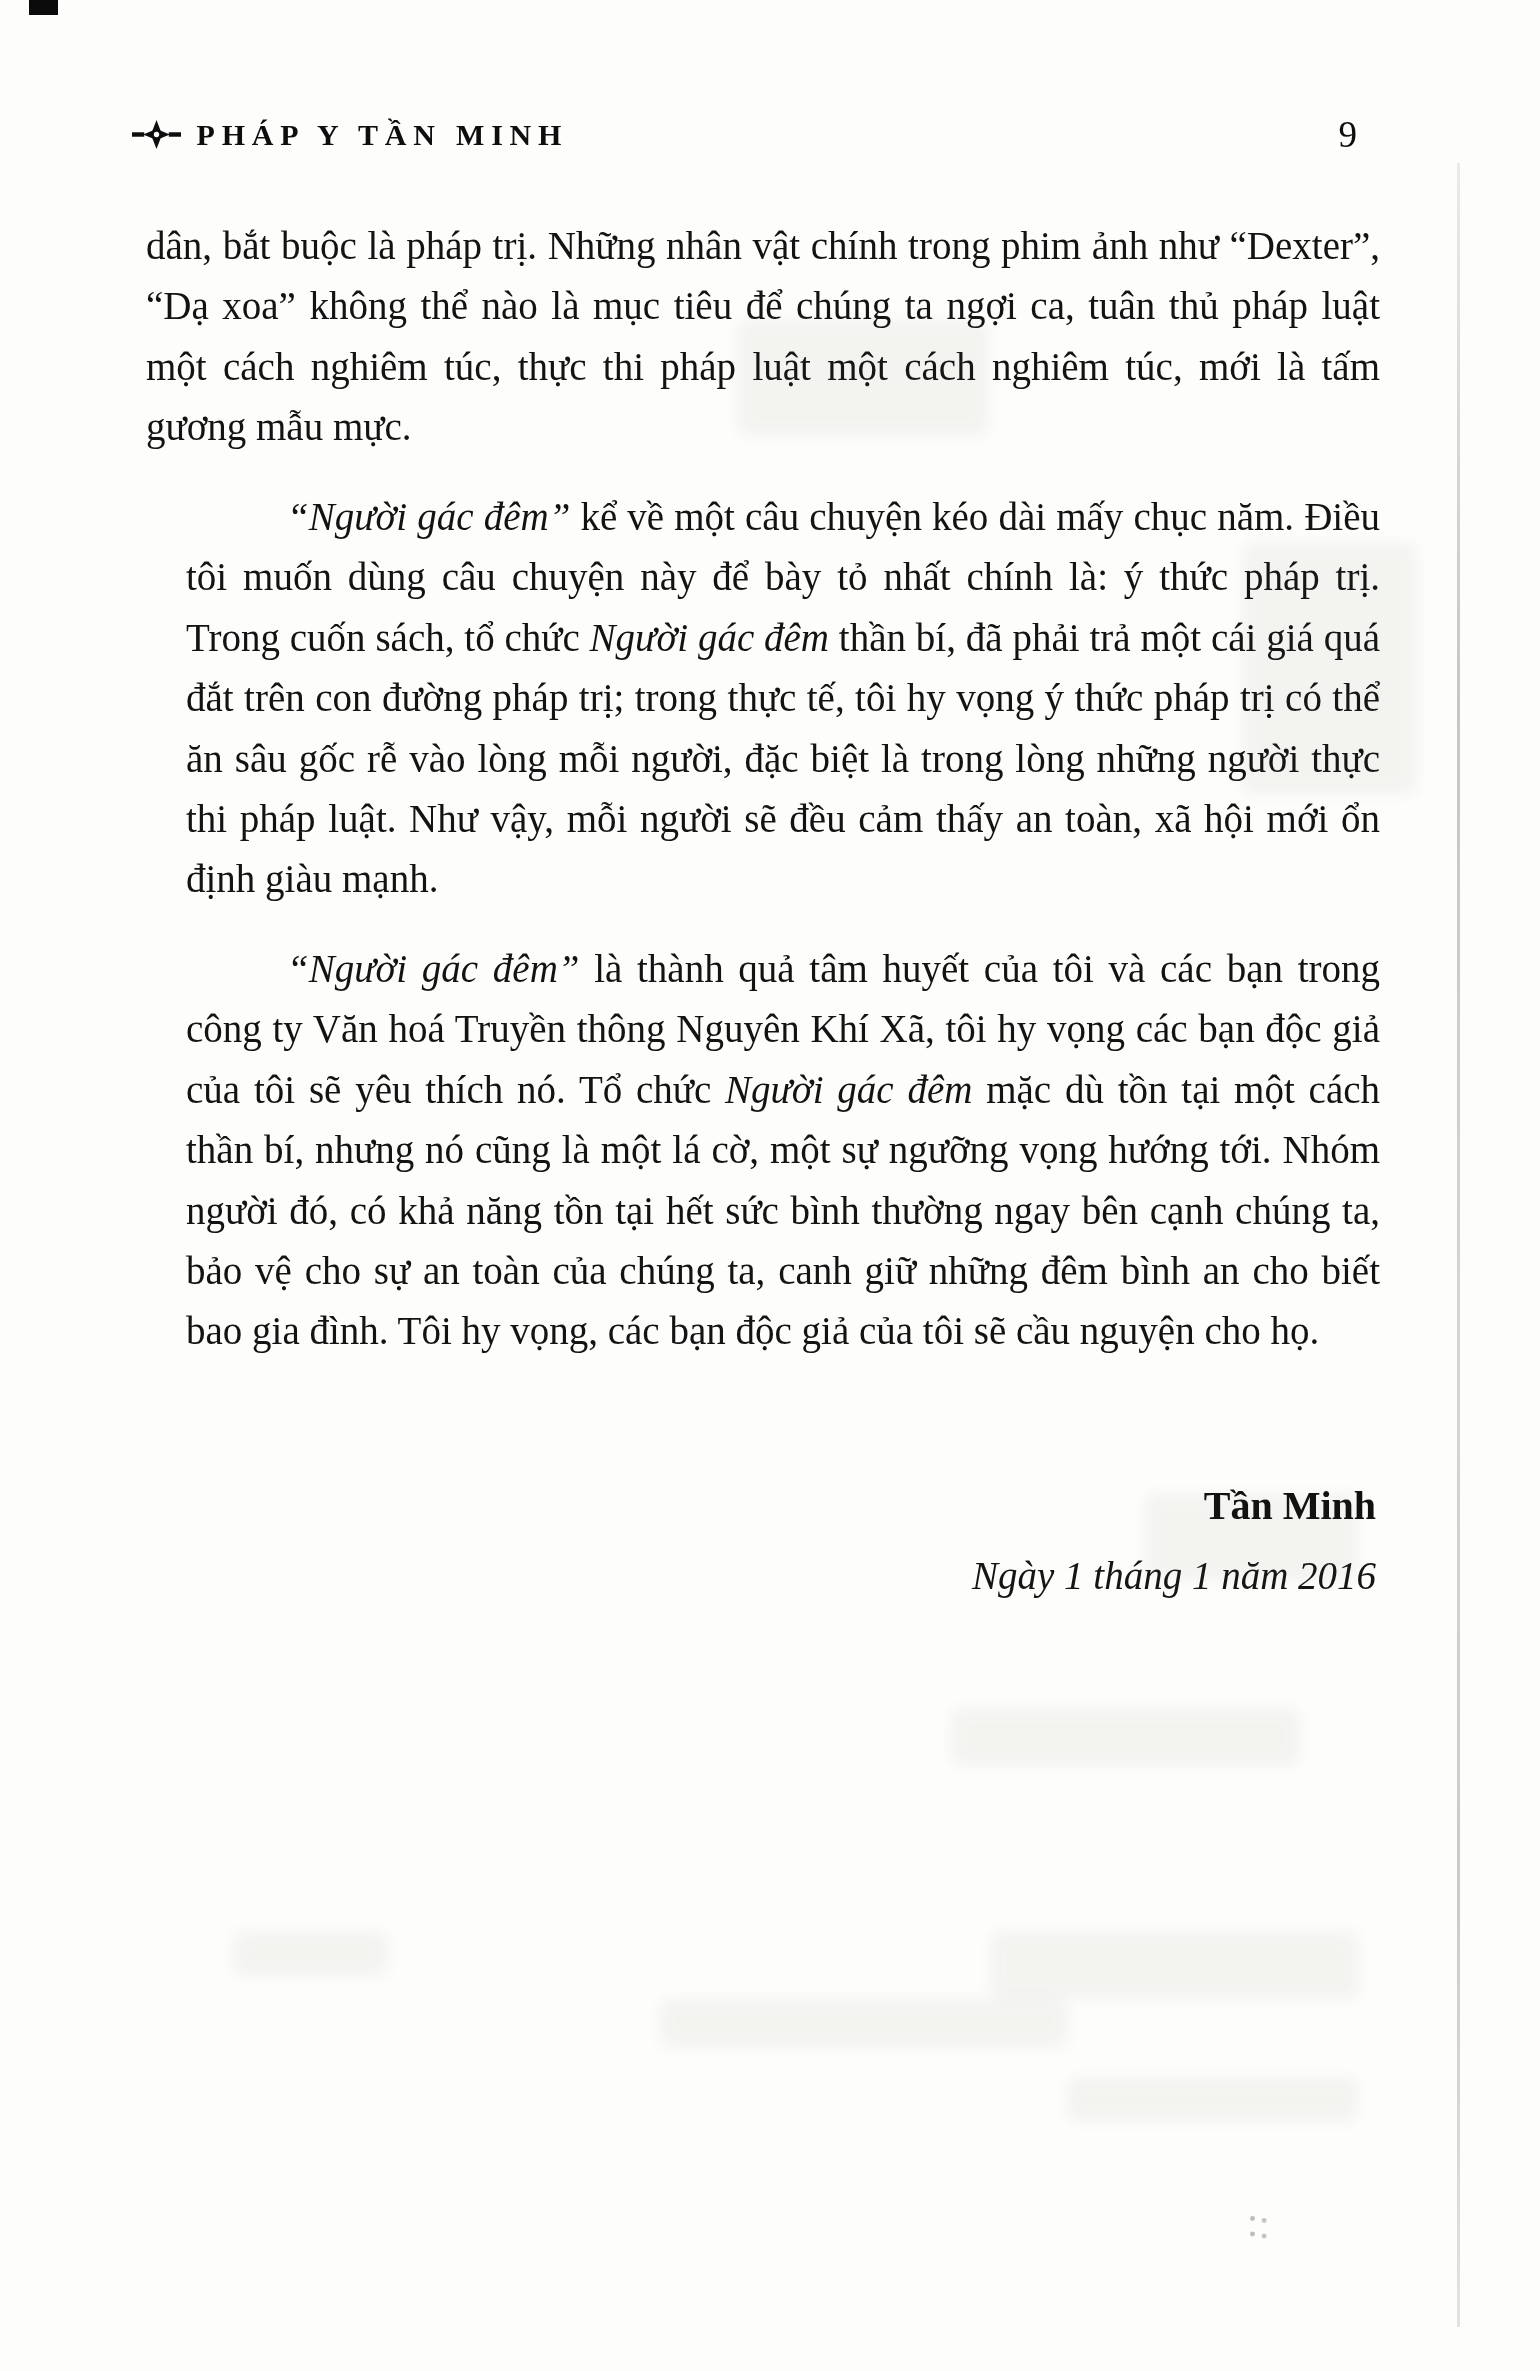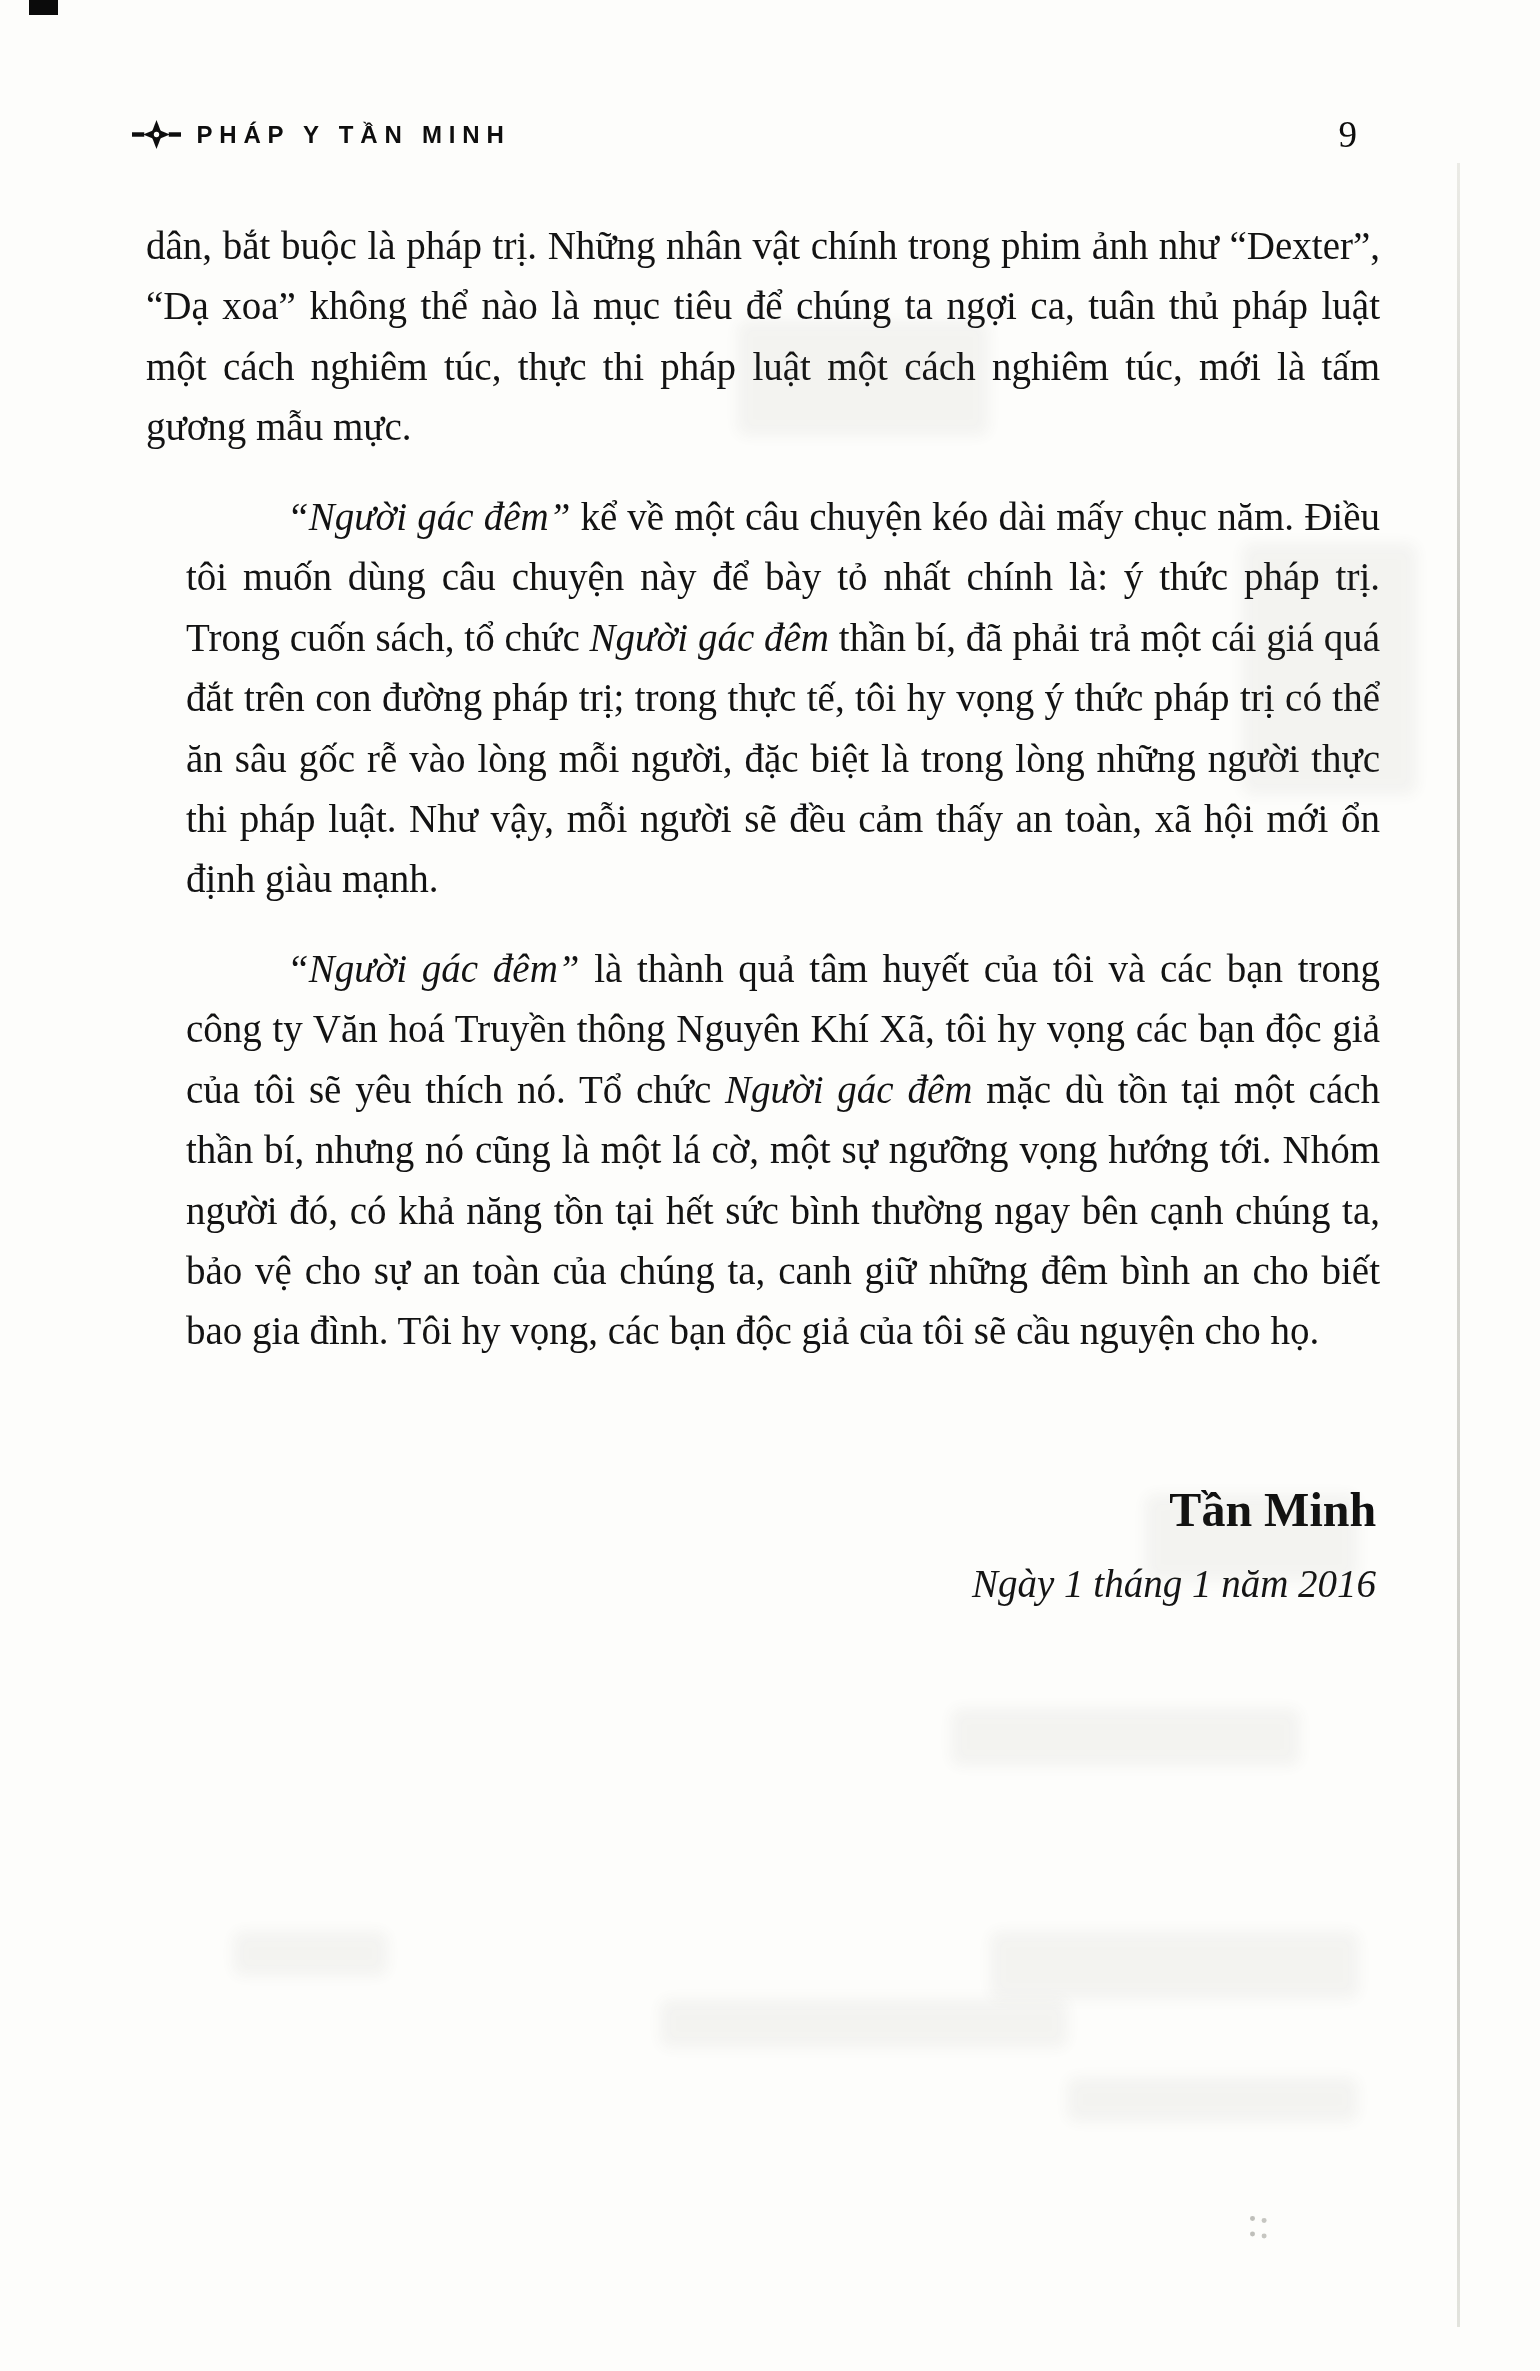--- a/index.html
+++ b/index.html
@@ -33,23 +33,23 @@
     padding: 0 184px 0 132px;
     margin-top: 113px;
   }
   .header-left {
     display: flex;
     align-items: center;
     gap: 15.5px;
   }
   .logo svg { display: block; }
   .header-title {
-    font-family: Liberation Sans, sans-serif;
+    font-family: Liberation Serif, serif;
     font-weight: 700;
-    font-size: 24px;
+    font-size: 30px;
     letter-spacing: 6.8px;
     color: #0e0e0e;
     white-space: nowrap;
   }
   .page-number {
     font-size: 37px;
     color: #0e0e0e;
   }
   .body-text {
     margin-top: 60px;
@@ -61,21 +61,21 @@
     line-height: 1.55;
     text-align: justify;
     color: #131313;
   }
   .para.indent { text-indent: 101px; margin-left: 40px; }
   .signature {
     margin-top: 120px;
     padding-right: 3.9px;
     text-align: right;
     font-weight: 700;
-    font-size: 48px;
+    font-size: 40px;
     color: #101010;
   }
   .date {
     margin-top: 24px;
     padding-right: 3.9px;
     text-align: right;
     font-style: italic;
     font-size: 39px;
     color: #151515;
   }

